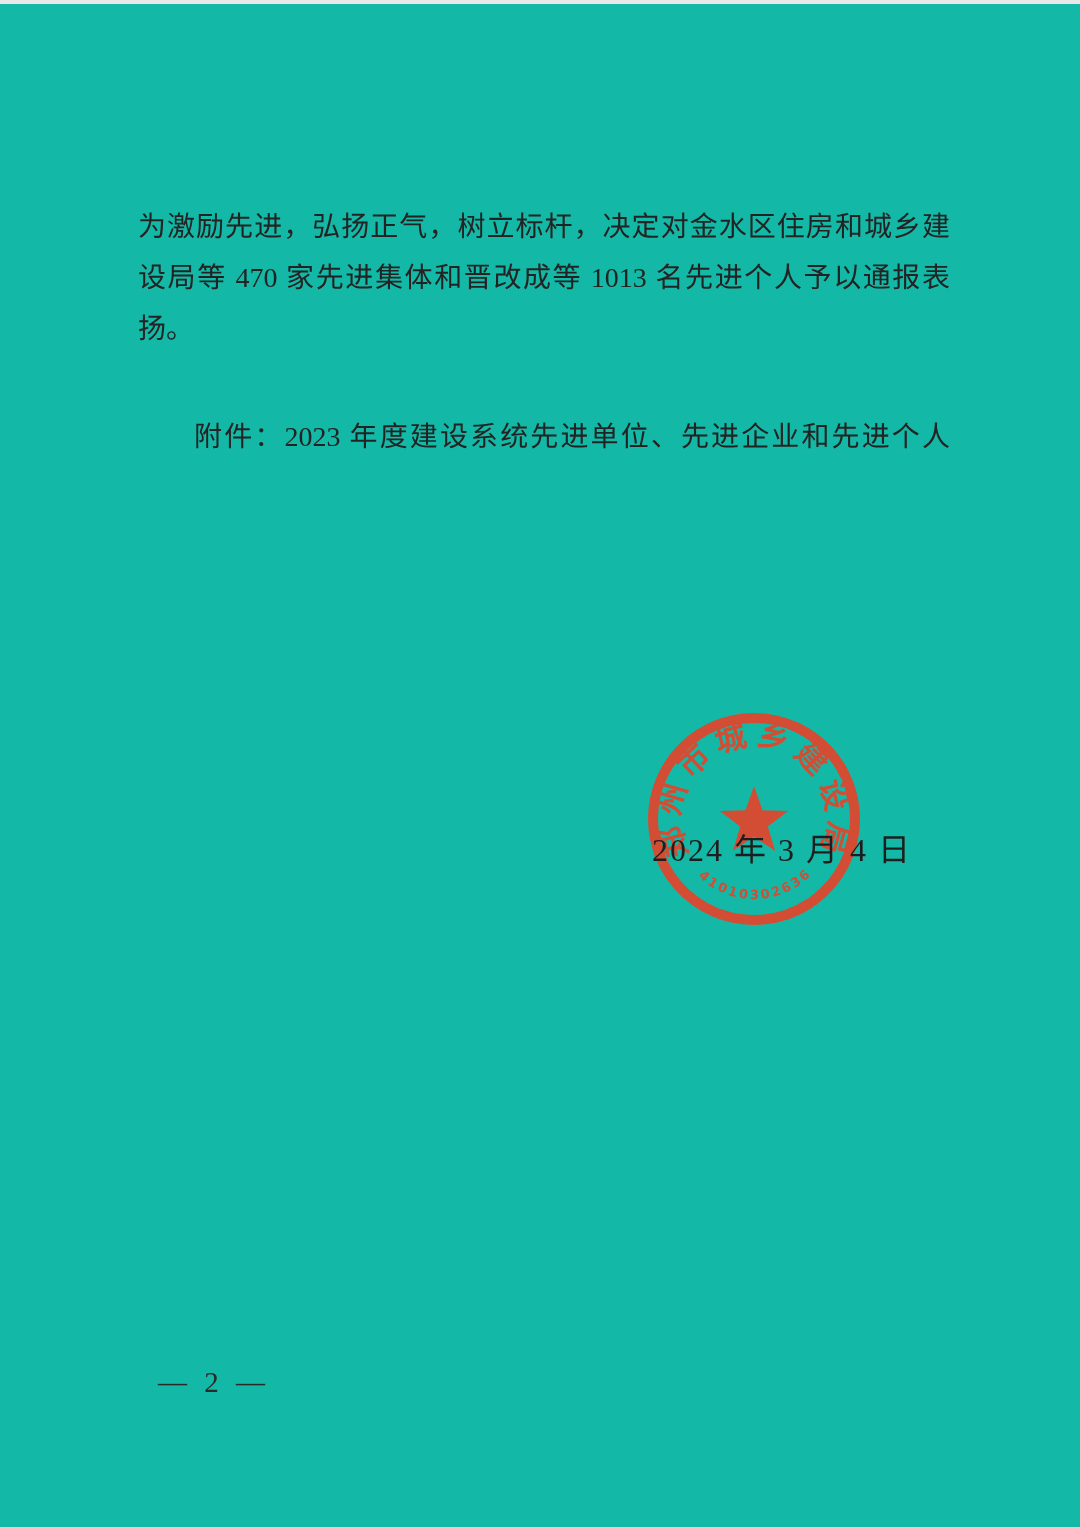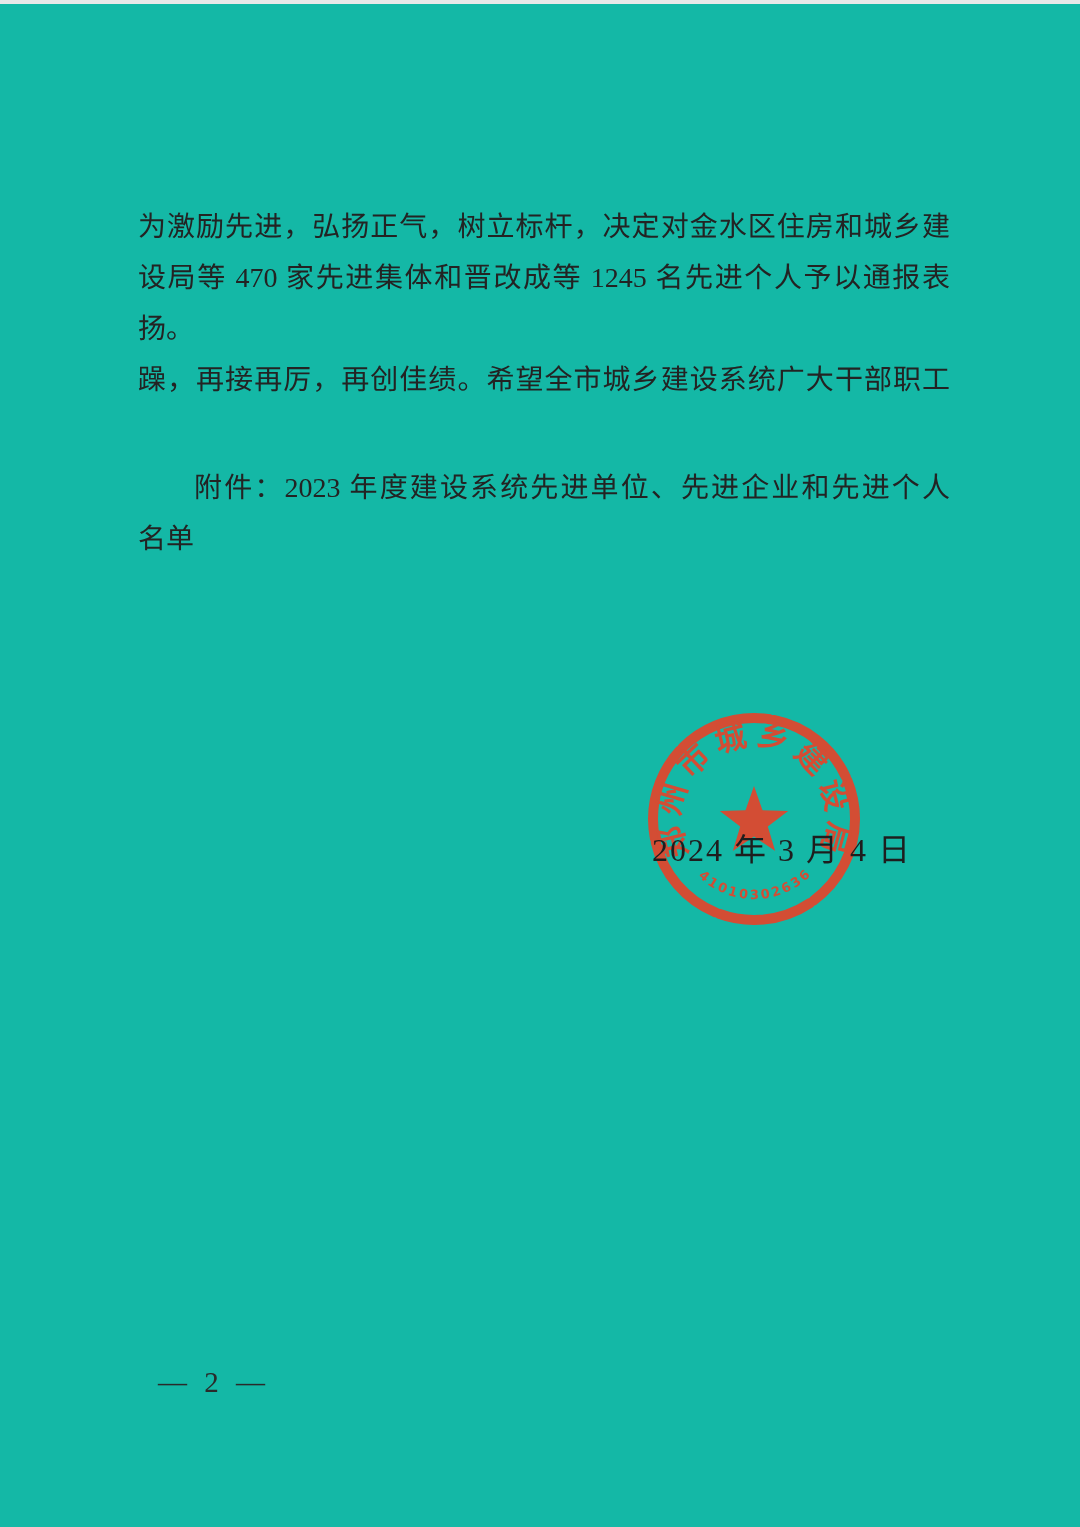--- a/index.html
+++ b/index.html
@@ -85,27 +85,25 @@
     color: #2a2a2a;
   }
 </style>
 </head>
 <body>
 
 <div class="page">
 
   <main class="doc-body">
     <div class="line justify">为激励先进，弘扬正气，树立标杆，决定对金水区住房和城乡建</div>
-    <div class="line justify">设局等 470 家先进集体和晋改成等 1245 名先进个人予以通报表</div>
+    <div class="line justify">设局等 470 家先进集体和晋改成等 1013 名先进个人予以通报表</div>
     <div class="line">扬。</div>
 
-    <div class="line justify">躁，再接再厉，再创佳绩。希望全市城乡建设系统广大干部职工</div>
 
     <div class="line justify indent attach-gap">附件：2023 年度建设系统先进单位、先进企业和先进个人</div>
-    <div class="line">名单</div>
   </main>
 
   <div class="seal">
     <svg viewBox="0 0 300 300" width="300" height="300" xmlns="http://www.w3.org/2000/svg">
       <defs>
         <path id="sealTextArc" d="M 86.8 186.5 A 73 73 0 1 1 213.2 186.5" fill="none"></path>
         <path id="sealCodeArc" d="M 93.4 206.6 A 80 80 0 0 0 206.6 206.6" fill="none"></path>
       </defs>
       <circle cx="150" cy="150" r="101" fill="none" stroke-width="10" stroke-dasharray="95 4" stroke-linecap="round" stroke="#e2452c"></circle>
       <text class="seal-org-text">

